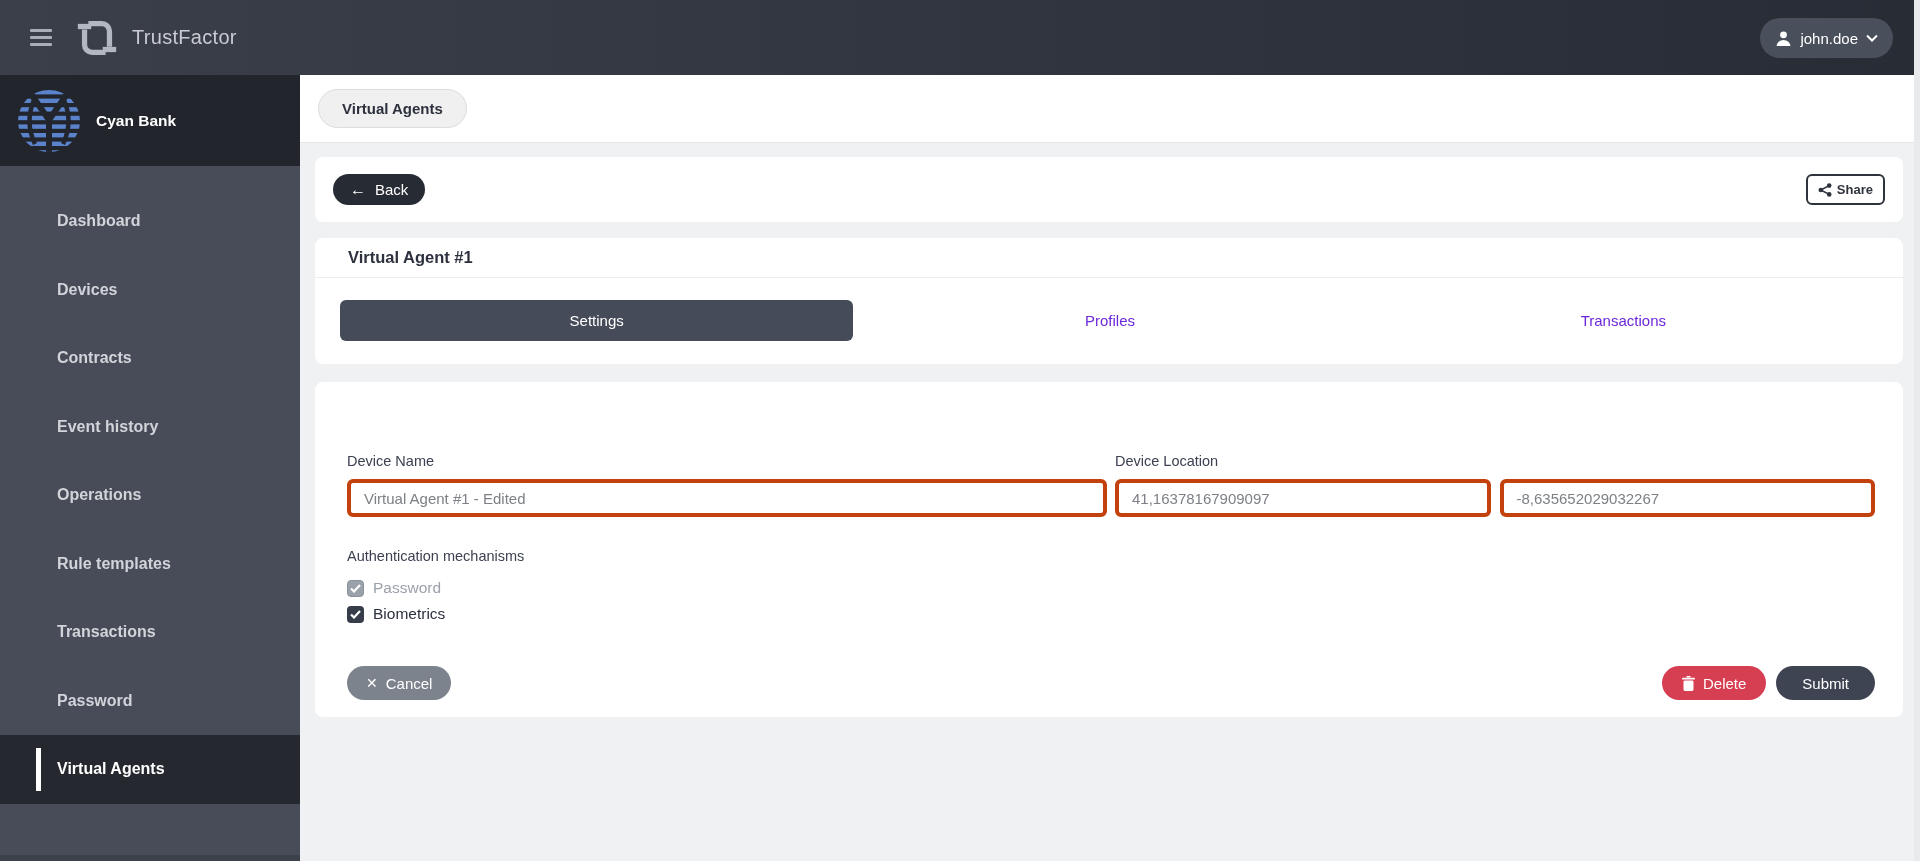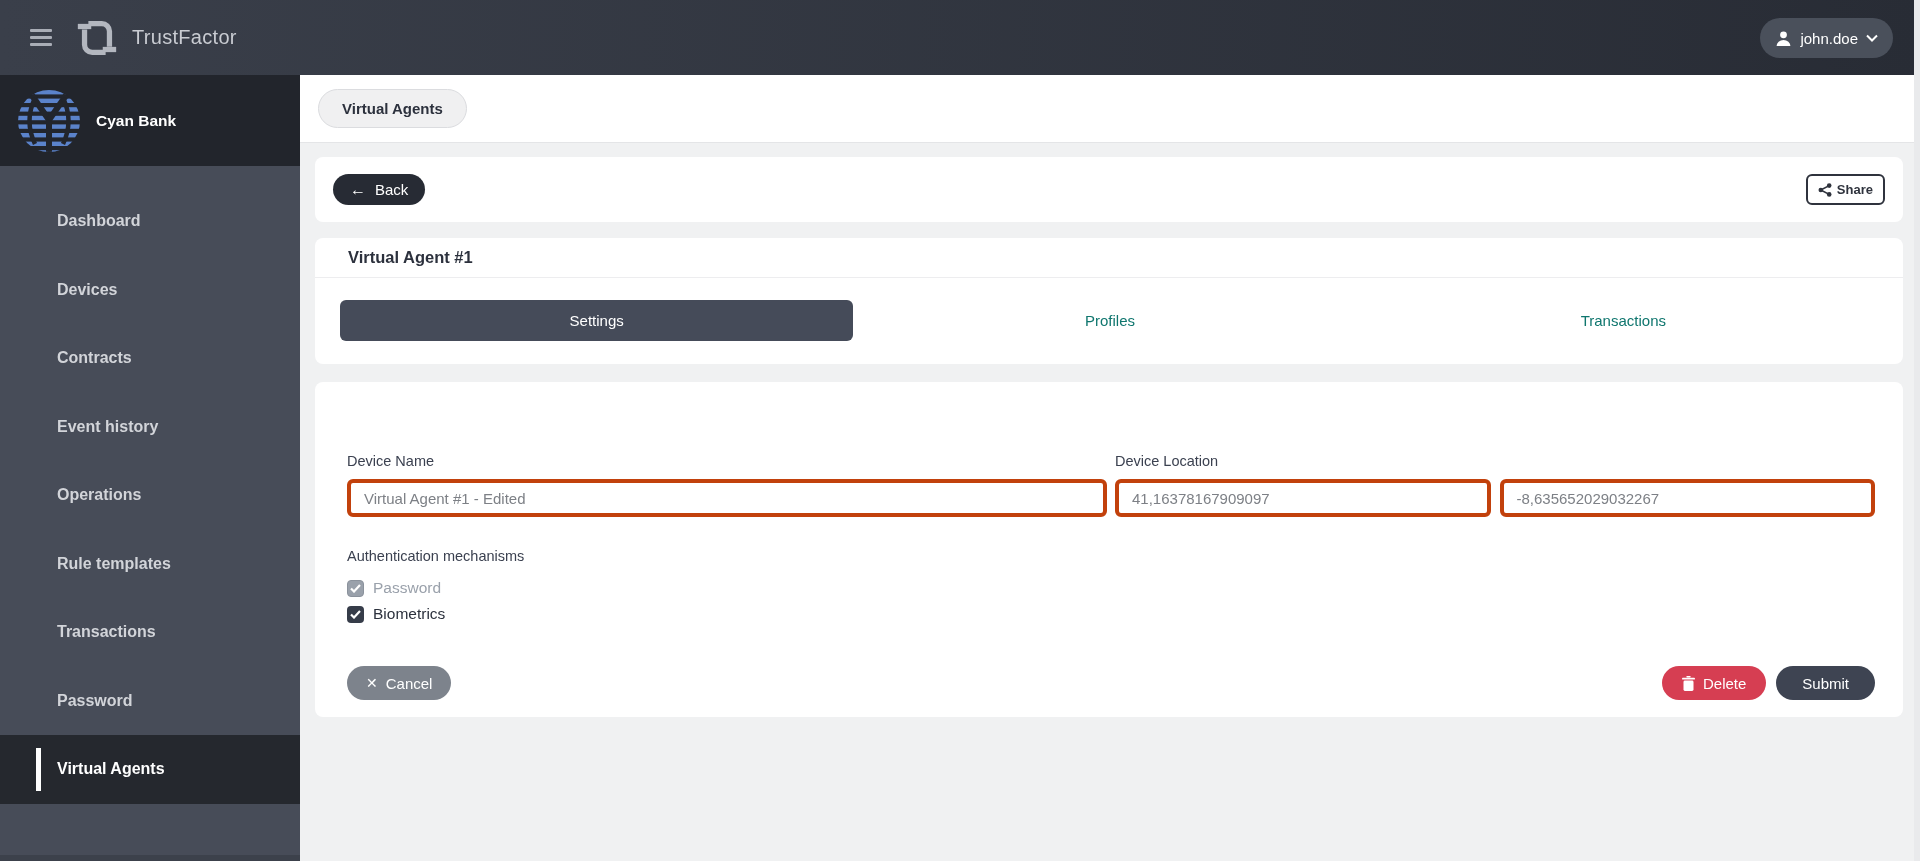--- a/index.html
+++ b/index.html
@@ -69,21 +69,21 @@
     color:#2f333d; font-size:13px; font-weight:700; display:flex; align-items:center; gap:5px;
     padding:0 10px; cursor:pointer; font-family:"Liberation Sans", sans-serif;
   }
 
   .card-b { margin-top:16px; }
   .card-b-header { height:40px; display:flex; align-items:center; padding-left:33px; border-bottom:1px solid #ededef; }
   .agent-title { font-size:16.5px; font-weight:700; color:#2c313d; }
   .tabs { display:flex; padding:22px 23px 23px 25px; }
   .tab {
     flex:1; height:41px; border-radius:6px; display:flex; align-items:center; justify-content:center;
-    font-size:15px; color:#0f766e; cursor:pointer;
+    font-size:15px; color:#6d28d9; cursor:pointer;
   }
   .tab.active { background:var(--tab-active-bg,#454b59); color:#fff; }
 
   .card-c { margin-top:18px; padding:71px 28px 17px 32px; }
   .form-grid { display:grid; grid-template-columns:1fr 1fr; gap:8px; }
   .field-label { font-size:14.5px; color:#3b4150; margin-bottom:10px; }
   .text-input {
     width:100%; height:38px; border:4px solid #c2410c; border-radius:6px; padding:0 13px;
     font-size:15px; color:#7d8086; background:#fff; outline:none;
     font-family:"Liberation Sans", sans-serif;

